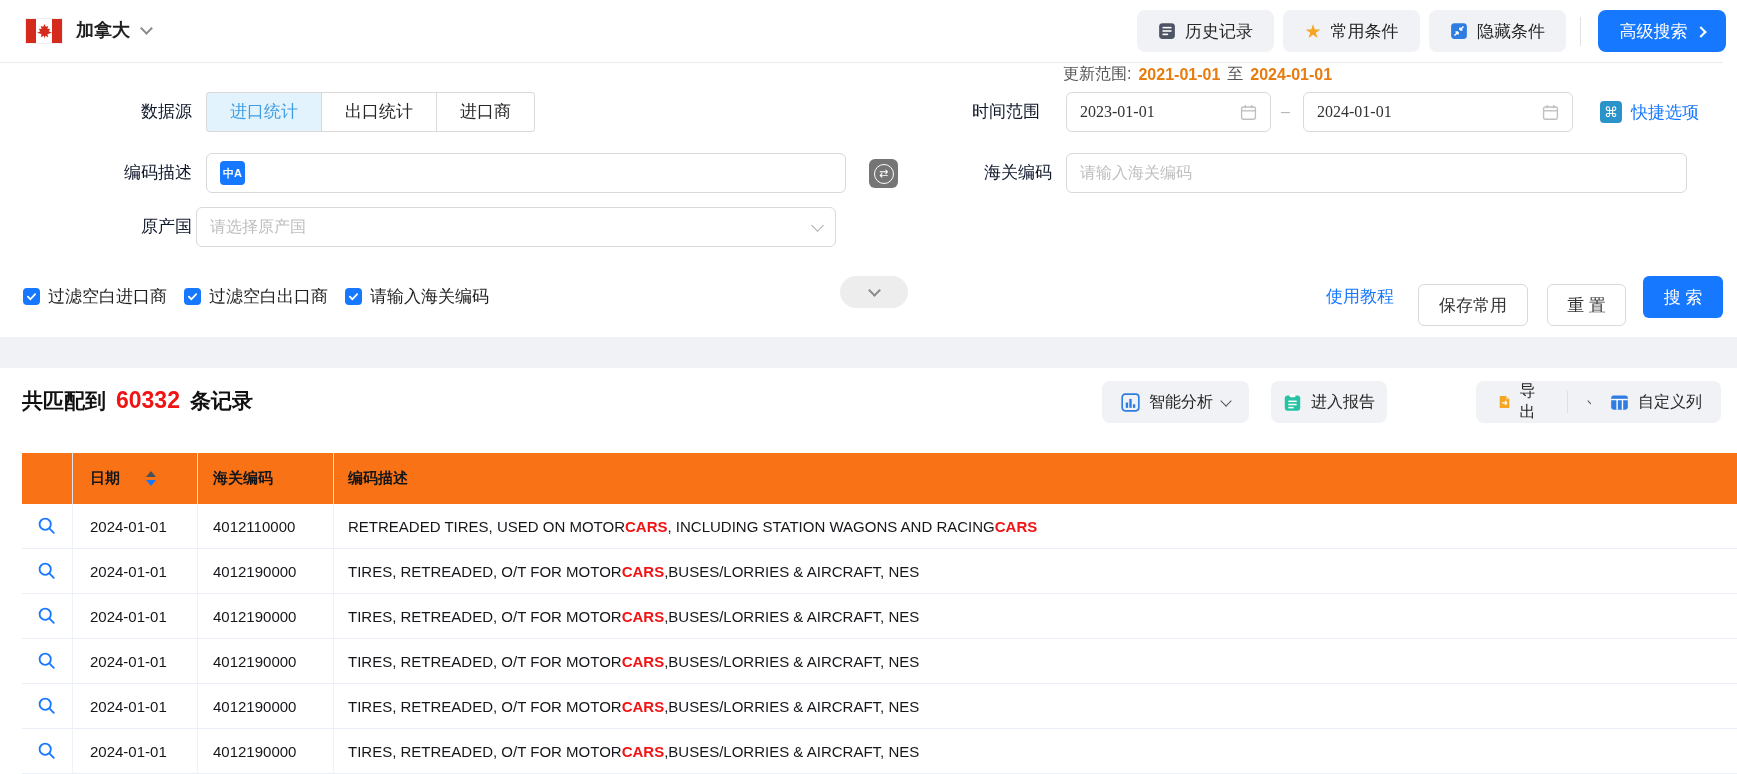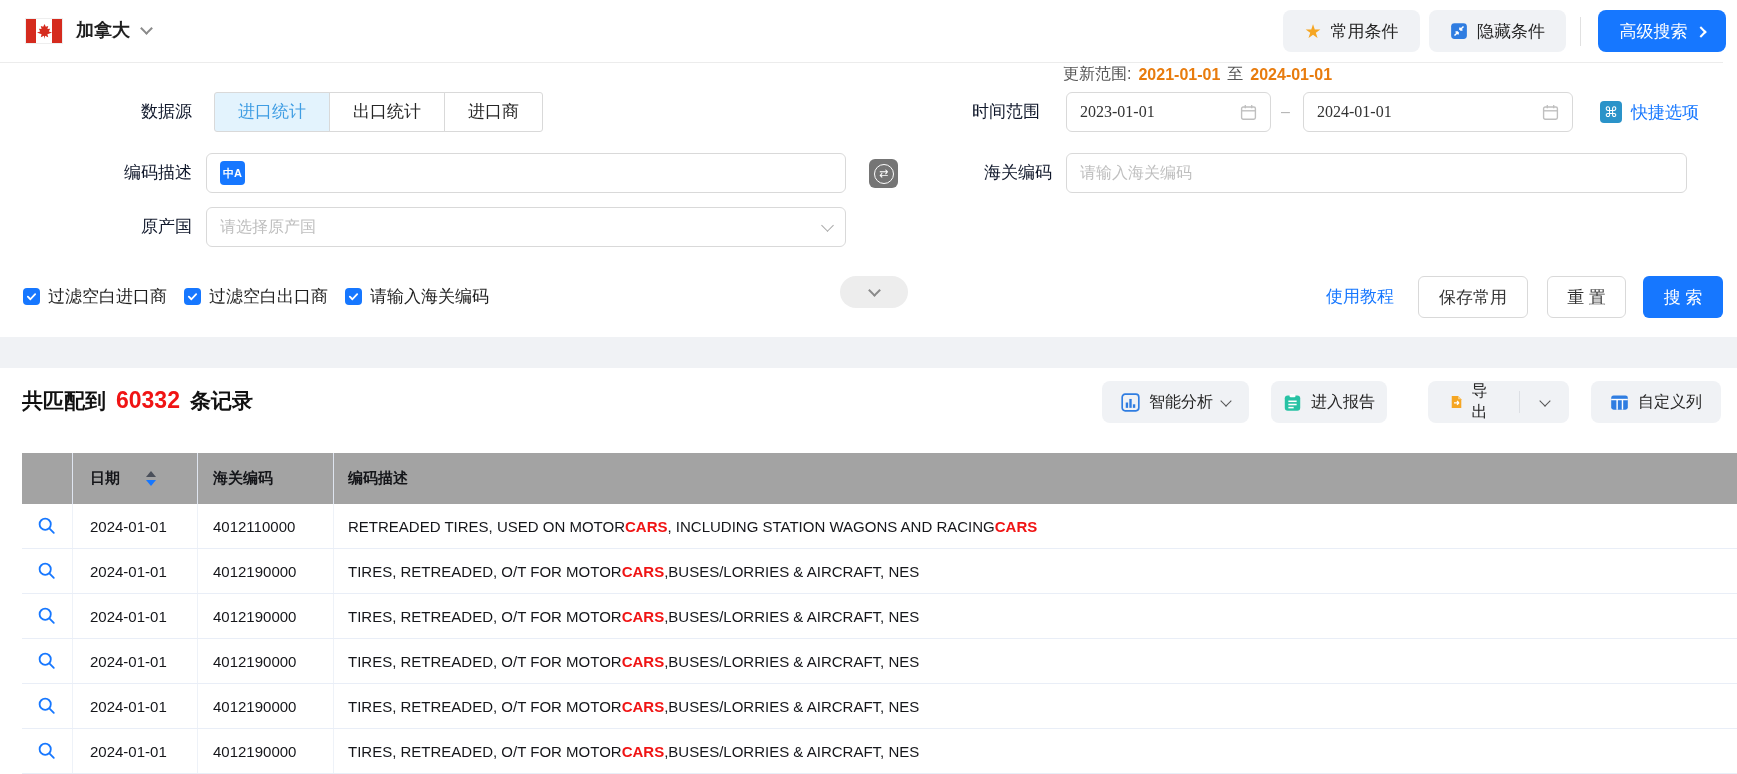--- a/index.html
+++ b/index.html
@@ -27,73 +27,73 @@
   
   .flabel{position:absolute;width:192px;text-align:right;font-size:17px;color:#0f172a;line-height:40px}
   #lbl-source{left:0;top:92px}
   #lbl-code{left:0;top:153px}
   #lbl-origin{left:0;top:207px}
   #lbl-time{left:860px;width:180px;top:92px}
   #lbl-hs{left:860px;width:192px;top:153px}
 
   .tabs{position:absolute;left:206px;top:92px;display:flex;height:40px}
   .tab{border:1px solid #d9d9d9;margin-left:-1px;padding:0 23px;line-height:38px;font-size:17px;color:#262626;background:#fff;cursor:pointer;white-space:nowrap}
-  .tab:first-child{margin-left:8px;border-radius:3px 0 0 3px}
+  .tab:first-child{margin-left:0;border-radius:3px 0 0 3px}
   .tab:last-child{border-radius:0 3px 3px 0}
   .tab.active{background:#e3f3fd;color:#3f9de3;position:relative;z-index:1}
 
   .update{position:absolute;left:1063px;top:64px;font-size:16px;color:#555;display:flex;gap:7px;align-items:center;white-space:nowrap}
   .update .od{color:#e87c0e;font-weight:700}
 
   .fwrap{position:absolute;height:40px;border:1px solid #d9d9d9;border-radius:6px;background:#fff;display:flex;align-items:center;padding:0 13px;gap:8px}
   .fwrap input{flex:1;border:none;outline:none;font-size:16px;color:#333;font-family:Liberation Serif, serif;background:transparent;min-width:0}
   .fwrap input::placeholder{color:#bfbfbf}
   #dwrap1{left:1066px;top:92px;width:205px}
   .dash{position:absolute;left:1281px;top:92px;line-height:40px;color:#b5b5b5;font-size:16px}
   #dwrap2{left:1303px;top:92px;width:270px}
   .quick{position:absolute;left:1600px;top:92px;height:40px;display:flex;align-items:center;gap:9px;color:#1677ff;font-size:17px;cursor:pointer}
   .cmd{width:22px;height:22px;border-radius:4px;background:#2a93c9;color:#fff;font-size:14px;display:flex;align-items:center;justify-content:center}
   #wrap-code{left:206px;top:153px;width:640px}
   .trans{width:25px;height:24px;border-radius:4px;background:#1677ff;color:#fff;font-size:11px;display:flex;align-items:center;justify-content:center;font-weight:700;cursor:pointer;letter-spacing:0}
   .exch{position:absolute;left:869px;top:159px;width:29px;height:29px;border-radius:6px;background:#757575;display:flex;align-items:center;justify-content:center;cursor:pointer}
   .exch .circ{width:20px;height:20px;border:1.6px solid #fff;border-radius:50%;color:#fff;font-size:11px;display:flex;align-items:center;justify-content:center}
   #wrap-hs{left:1066px;top:153px;width:621px}
-  #origin{left:206px;top:207px;width:640px;cursor:pointer}
+  #origin{left:196px;top:207px;width:640px;cursor:pointer}
   .ph{color:#bfbfbf;font-size:16px}
   #origin .chv{margin-left:auto;margin-top:-3px;border-color:#a7a7a7;border-width:1.6px}
 
   .cbrow{position:absolute;left:23px;top:285px;display:flex;gap:17px;align-items:center}
   .cb{display:flex;align-items:center;gap:8px;font-size:17px;color:#1f1f1f;cursor:pointer}
   .cbox{width:17px;height:17px;background:#1677ff;border-radius:4px;display:flex;align-items:center;justify-content:center;flex:none}
   .pill{position:absolute;left:840px;top:276px;width:68px;height:32px;background:#ededed;border-radius:16px;display:flex;align-items:center;justify-content:center;cursor:pointer}
   .pill .chv{border-color:#8a8a8a;margin-top:-3px}
   .tutorial{position:absolute;left:1326px;top:276px;line-height:42px;color:#1677ff;font-size:17px;cursor:pointer}
-  .wbtn{position:absolute;top:276px;height:42px;border:1px solid #d9d9d9;border-radius:6px;background:#fff;font-size:17px;color:#333;display:flex;align-items:center;justify-content:center;cursor:pointer}
+  .wbtn{position:absolute;top:284px;height:42px;border:1px solid #d9d9d9;border-radius:6px;background:#fff;font-size:17px;color:#333;display:flex;align-items:center;justify-content:center;cursor:pointer}
   #btn-save{left:1418px;width:110px}
   #btn-reset{left:1547px;width:79px}
   #btn-search{position:absolute;left:1643px;top:276px;width:80px;height:42px;background:#1677ff;color:#fff;border-radius:6px;font-size:17px;display:flex;align-items:center;justify-content:center;cursor:pointer}
 
   .band{position:absolute;left:0;top:337px;width:1737px;height:31px;background:#f0f2f5}
 
   
   .summary{position:absolute;left:22px;top:387px;font-size:21px;font-weight:700;color:#111;display:flex;align-items:baseline;gap:10px}
   .summary .count{color:#f01414;font-size:23px}
   .tbtn{position:absolute;top:381px;height:42px;background:#f0f2f5;border-radius:8px;display:flex;align-items:center;justify-content:center;gap:9px;font-size:16px;color:#262626;cursor:pointer}
   #tb-analysis{left:1102px;width:147px}
   #tb-report{left:1271px;width:116px}
-  #tb-export{left:1428px;width:141px;padding:8px}
+  #tb-export{left:1476px;width:141px;padding:8px}
   #tb-export .exp-main{display:flex;align-items:center;gap:8px;padding:0 13px;height:100%;}
   #tb-export .exp-sep{width:1px;height:22px;background:#dcdfe4}
   #tb-export .exp-caret{width:38px;height:100%;display:flex;align-items:center;justify-content:center}
   #tb-cols{left:1591px;width:130px}
   .tbtn .chv{border-color:#555;border-width:1.6px;width:8px;height:8px;margin-top:-2px}
 
   
   .table{position:absolute;left:22px;top:453px;right:0;bottom:0;background:#fff}
-  .thead{display:flex;height:51px;background:#a3a3a3;font-weight:700;font-size:15px;color:#15161a}
+  .thead{display:flex;height:51px;background:#f97316;font-weight:700;font-size:15px;color:#15161a}
   .thead>div{display:flex;align-items:center;border-right:1px solid #dfe5f0}
   .thead>div:last-child{border-right:none}
   .tc0{width:51px;flex:none;justify-content:center}
   .tc1{width:125px;flex:none;padding-left:17px}
   .tc2{width:136px;flex:none;padding-left:15px}
   .tc3{flex:1;padding-left:14px}
   .sort{display:flex;flex-direction:column;gap:3px;margin-left:26px}
   .car-up{width:0;height:0;border-left:5px solid transparent;border-right:5px solid transparent;border-bottom:6px solid #4a4f5a}
   .car-down{width:0;height:0;border-left:5px solid transparent;border-right:5px solid transparent;border-top:6px solid #1677ff}
   .trow{display:flex;height:45px;border-bottom:1px solid #e9eef7;font-size:15px;color:#15161a;background:#fff}
@@ -112,20 +112,29 @@
     <div class="mid">
       <svg width="15" height="15" viewBox="0 0 16 16">
           <path d="M8 0 L9.4 3 L12 2.1 L11.1 5.4 L14 5 L12.6 7.9 L16 9 L11.1 10.9 L12 14 L8.6 12.6 L8 16 L7.4 12.6 L4 14 L4.9 10.9 L0 9 L3.4 7.9 L2 5 L4.9 5.4 L4 2.1 L6.6 3 Z" fill="#d52b1e"></path>
         </svg>
     </div>
     <div class="bar"></div>
   </div>
   <div class="country">加拿大</div>
   <span class="chv country-chv"></span>
 
+  <div class="gbtn" id="btn-history">
+    <svg width="18" height="18" viewBox="0 0 16 16">
+        <rect x="1" y="1" width="14" height="14" rx="3" fill="#4d5466"></rect>
+        <line x1="4" y1="5" x2="12" y2="5" stroke="#fff" stroke-width="1.4"></line>
+        <line x1="4" y1="8" x2="12" y2="8" stroke="#fff" stroke-width="1.4"></line>
+        <line x1="4" y1="11" x2="9" y2="11" stroke="#fff" stroke-width="1.4"></line>
+      </svg>
+    <span>历史记录</span>
+  </div>
   <div class="gbtn" id="btn-fav">
     <span class="star">★</span>
     <span>常用条件</span>
   </div>
   <div class="gbtn" id="btn-hide">
     <svg width="18" height="18" viewBox="0 0 16 16">
         <rect x="1" y="1" width="14" height="14" rx="3" fill="#2f7de1"></rect>
         <path d="M4 12 L7.2 8.8 M7.2 8.8 H4.9 M7.2 8.8 V11.1" stroke="#fff" stroke-width="1.3" fill="none"></path>
         <path d="M12 4 L8.8 7.2 M8.8 7.2 H11.1 M8.8 7.2 V4.9" stroke="#fff" stroke-width="1.3" fill="none"></path>
       </svg>

